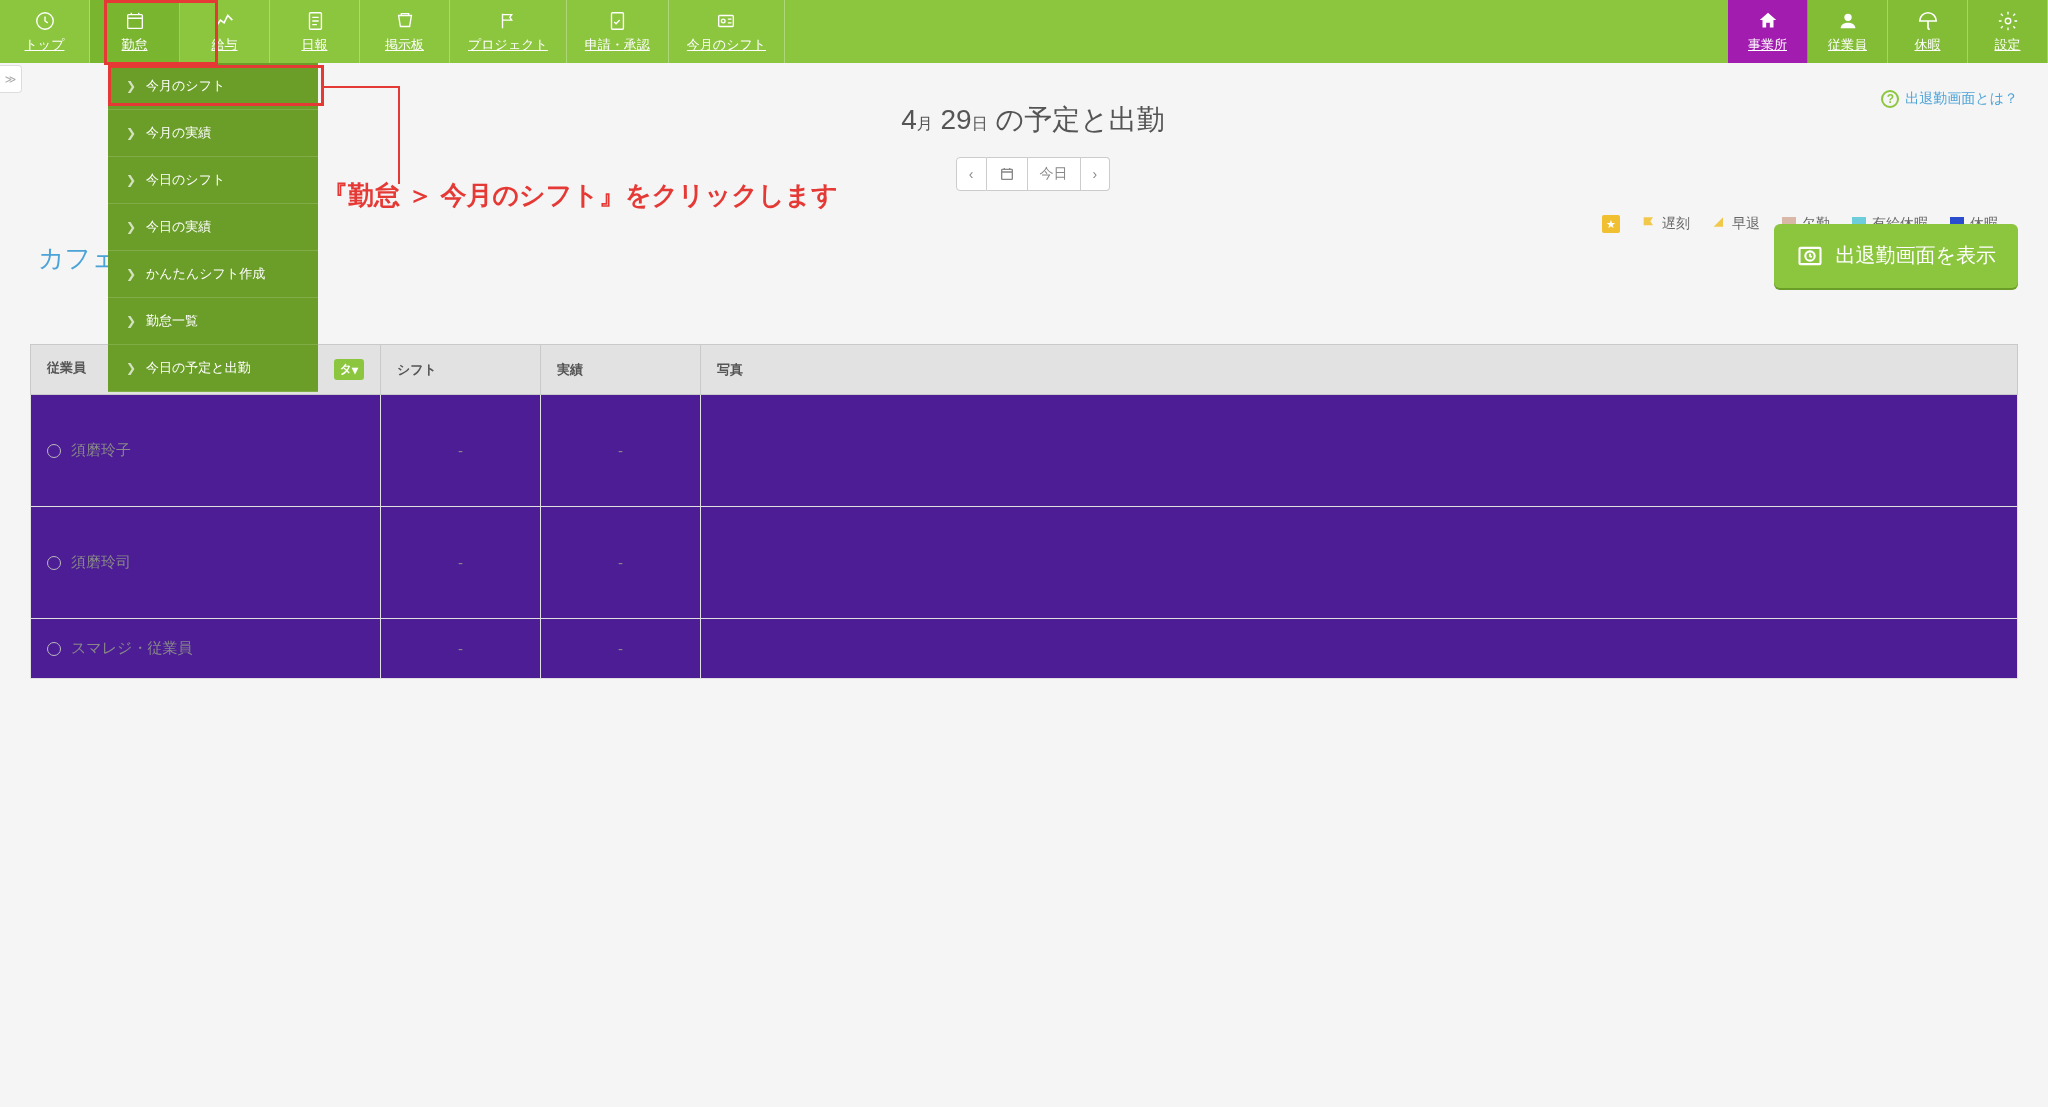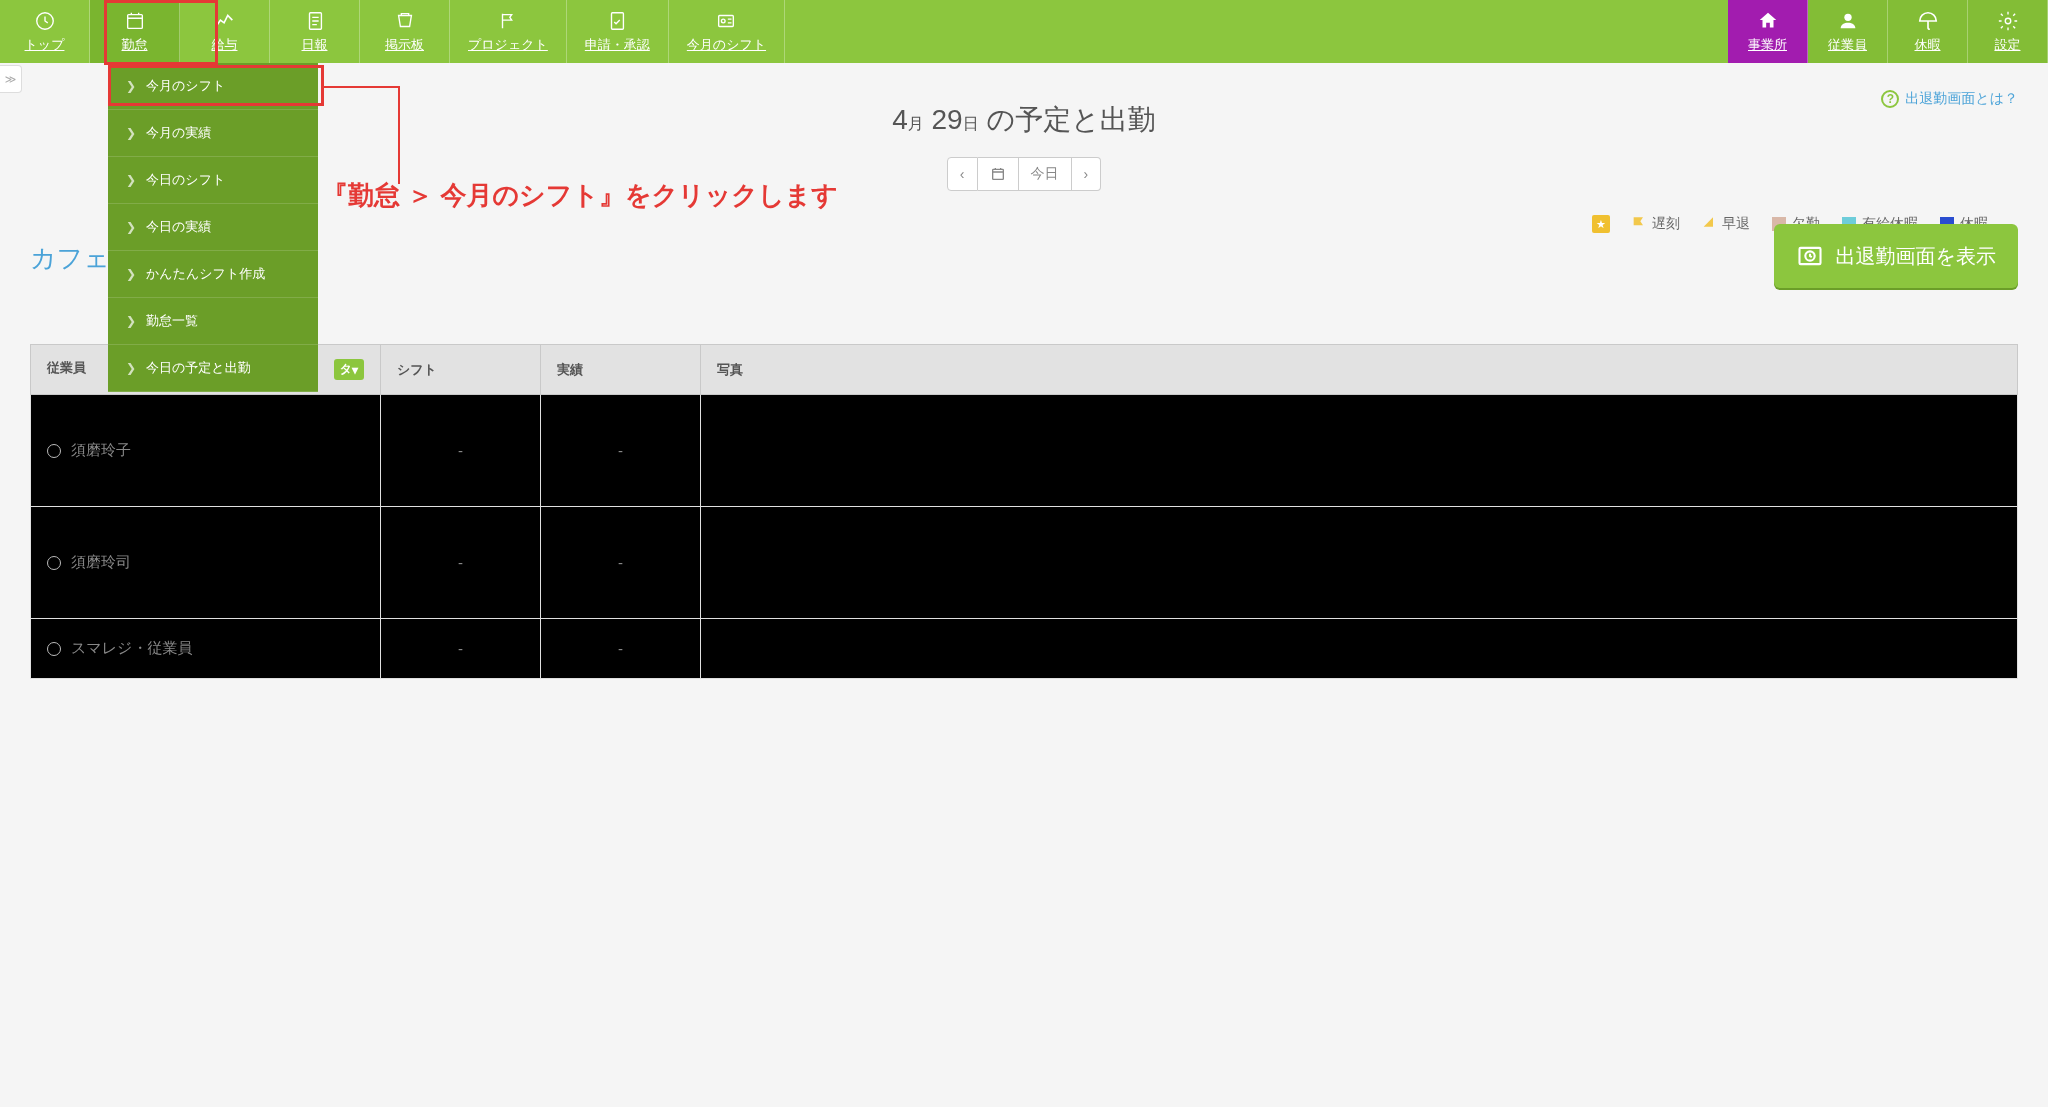--- a/index.html
+++ b/index.html
@@ -108,21 +108,22 @@
       position: absolute;
       left: 322px;
       top: 178px;
       color: #e53935;
       font-size: 26px;
       font-weight: 700;
       z-index: 102;
     }
 
     .main {
-      padding: 20px 30px 0 30px;
+      padding: 20px 20px 0 30px;
+      margin-left: 8px;
     }
     .title-row {
       margin-top: 18px;
       text-align: center;
       position: relative;
     }
     .title-row h1 {
       font-size: 28px;
       font-weight: 500;
       color: #555;
@@ -198,21 +199,21 @@
       right: 30px;
       top: 224px;
       background: #8cc63e;
       color: #fff;
       padding: 18px 22px;
       border-radius: 6px;
       border: none;
       font-size: 20px;
       cursor: pointer;
       display: flex;
-      align-items: center;
+      align-items: flex-start;
       gap: 12px;
       box-shadow: 0 2px 0 #6b9e28;
     }
     .show-btn svg { width: 28px; height: 28px; }
 
     .table-wrap {
       margin-top: 68px;
       margin-left: 0px;
       margin-right: 0px;
     }
@@ -226,21 +227,21 @@
       text-align: left;
       padding: 14px 16px;
       font-size: 13px;
       font-weight: 600;
       border: 1px solid #c9c9c9;
       color: #555;
     }
     td {
       padding: 16px;
       border: 1px solid #e0e0e0;
-      background: #000000;
+      background: #4c1d95;
       color: #888;
       height: 112px;
       vertical-align: middle;
       font-size: 15px;
     }
     .emp-circle {
       width: 14px; height: 14px; border: 1.5px solid #bbb; border-radius: 50%;
       display: inline-block; margin-right: 10px; vertical-align: middle;
     }
     .col1 { width: 350px; }

